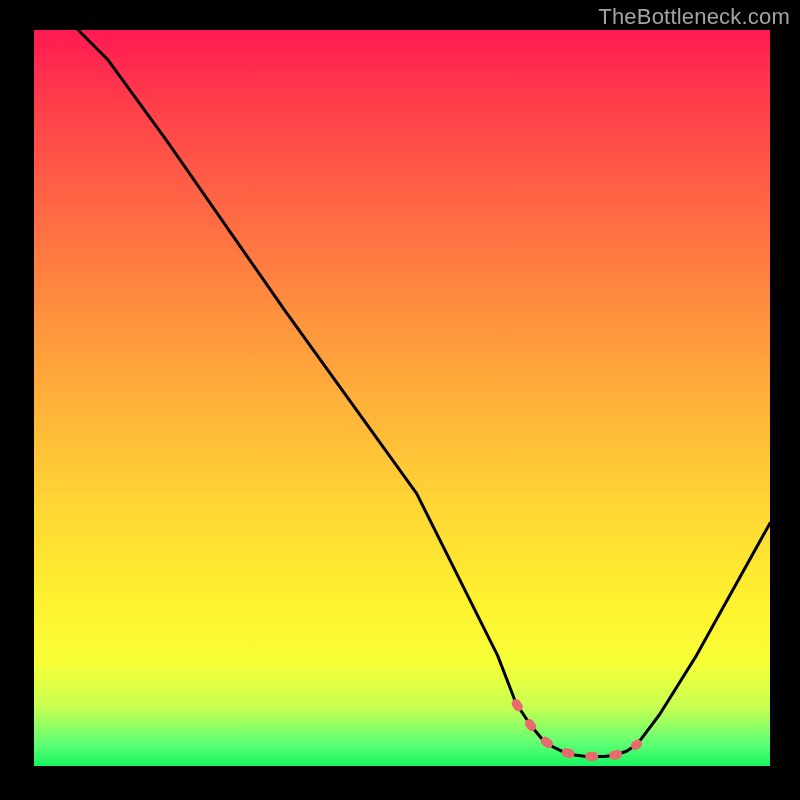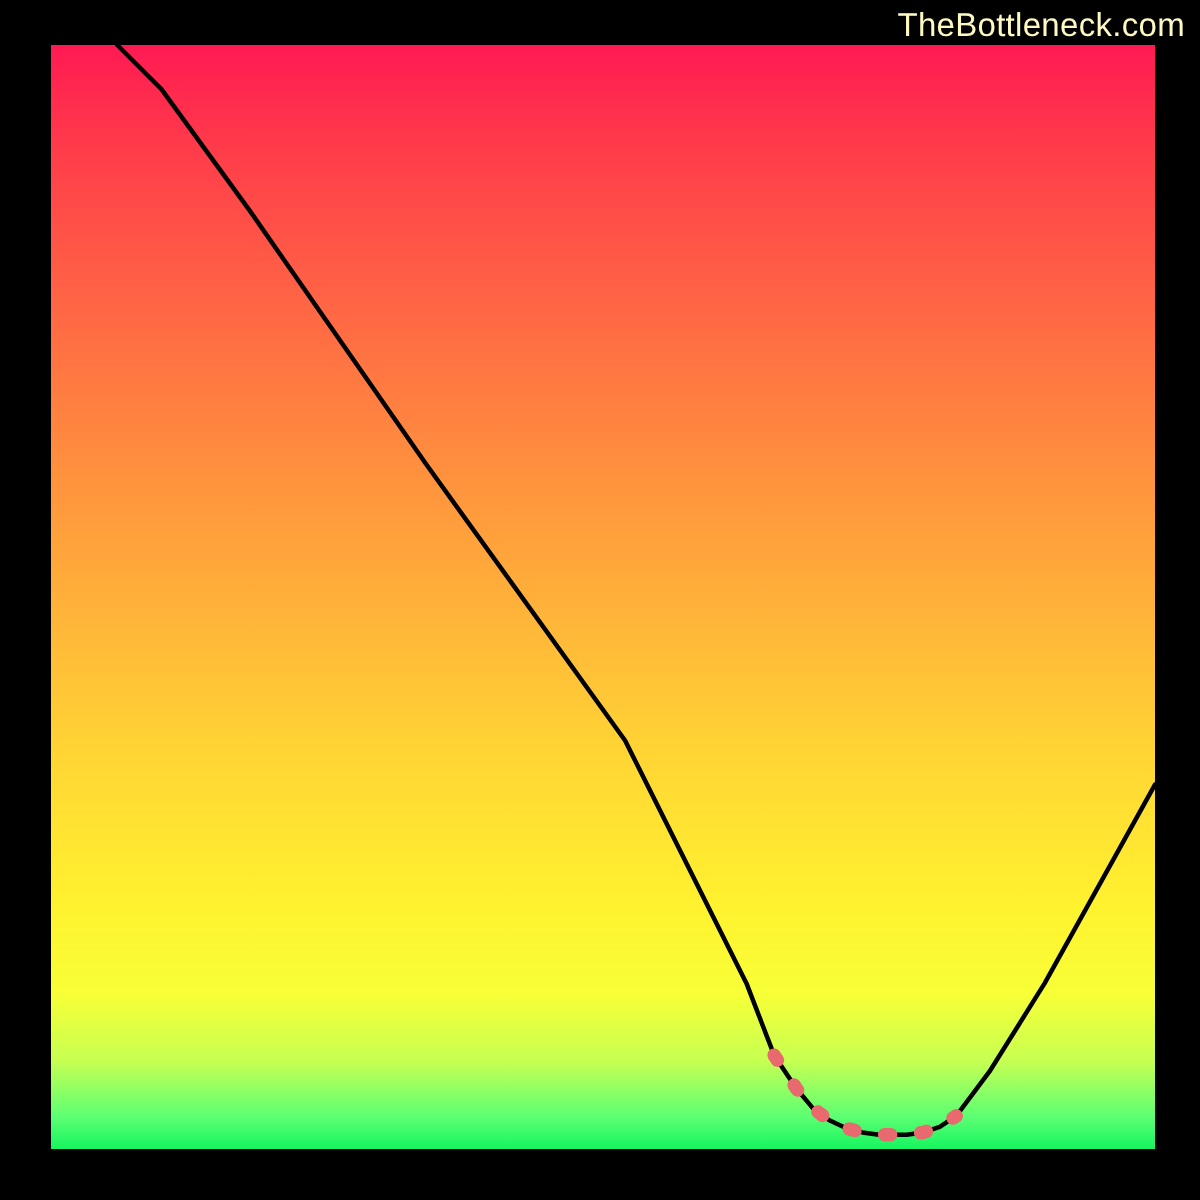--- a/index.html
+++ b/index.html
@@ -10,21 +10,21 @@
     position: absolute;
     top: 0; left: 0;
     width: 800px; height: 800px;
     background: #000;
   }
 
   .watermark {
     position: absolute;
     top: 4px;
     right: 10px;
-    color: #fef9c3;
+    color: #a3a3a3;
     font-size: 22px;
     font-weight: 500;
     letter-spacing: 0.2px;
     z-index: 10;
     text-align: right;
   }
 
   .plot {
     position: absolute;
     left: 34px;

